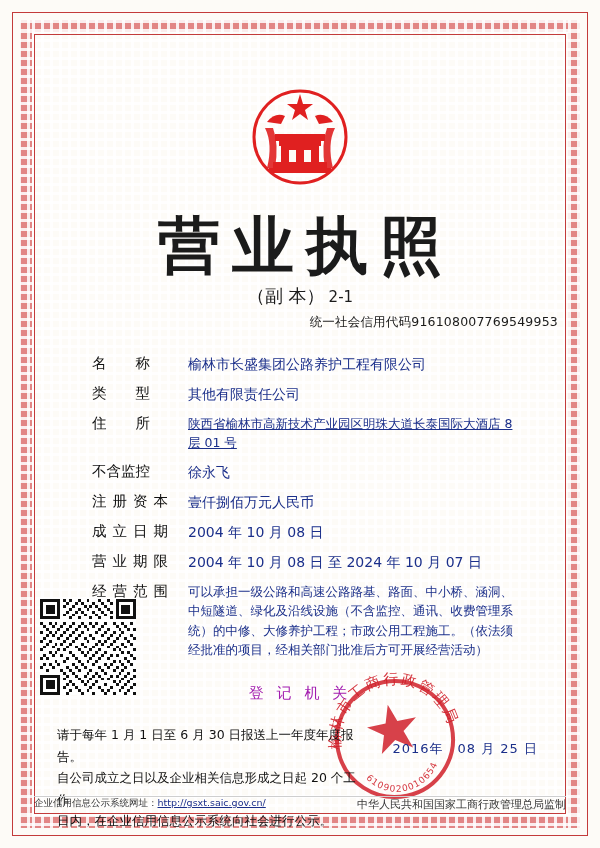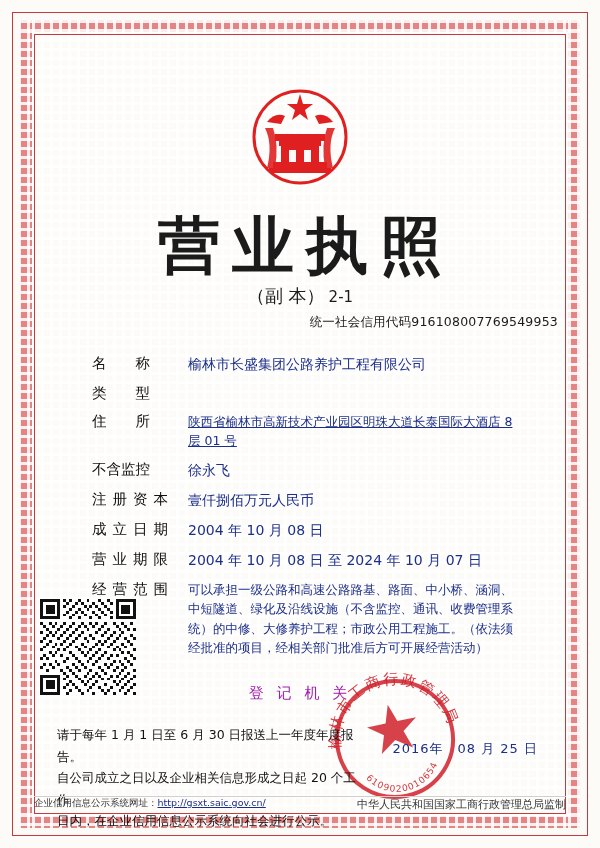--- a/index.html
+++ b/index.html
@@ -237,20 +237,21 @@
       <span>统一社会信用代码</span><span>916108007769549953</span>
     </div>
 
     <div class="fields">
       <div class="row">
         <div class="label">名　　称</div>
         <div class="value">榆林市长盛集团公路养护工程有限公司</div>
       </div>
       <div class="row">
         <div class="label">类　　型</div>
+        <div class="value">其他有限责任公司</div>
       </div>
       <div class="row multiline">
         <div class="label">住　　所</div>
         <div class="value" style="font-size:12.5px;text-decoration:underline;">陕西省榆林市高新技术产业园区明珠大道长泰国际大酒店 8 层 01 号</div>
       </div>
       <div class="row">
         <div class="label label-2">不含监控</div>
         <div class="value">徐永飞</div>
       </div>
       <div class="row">

